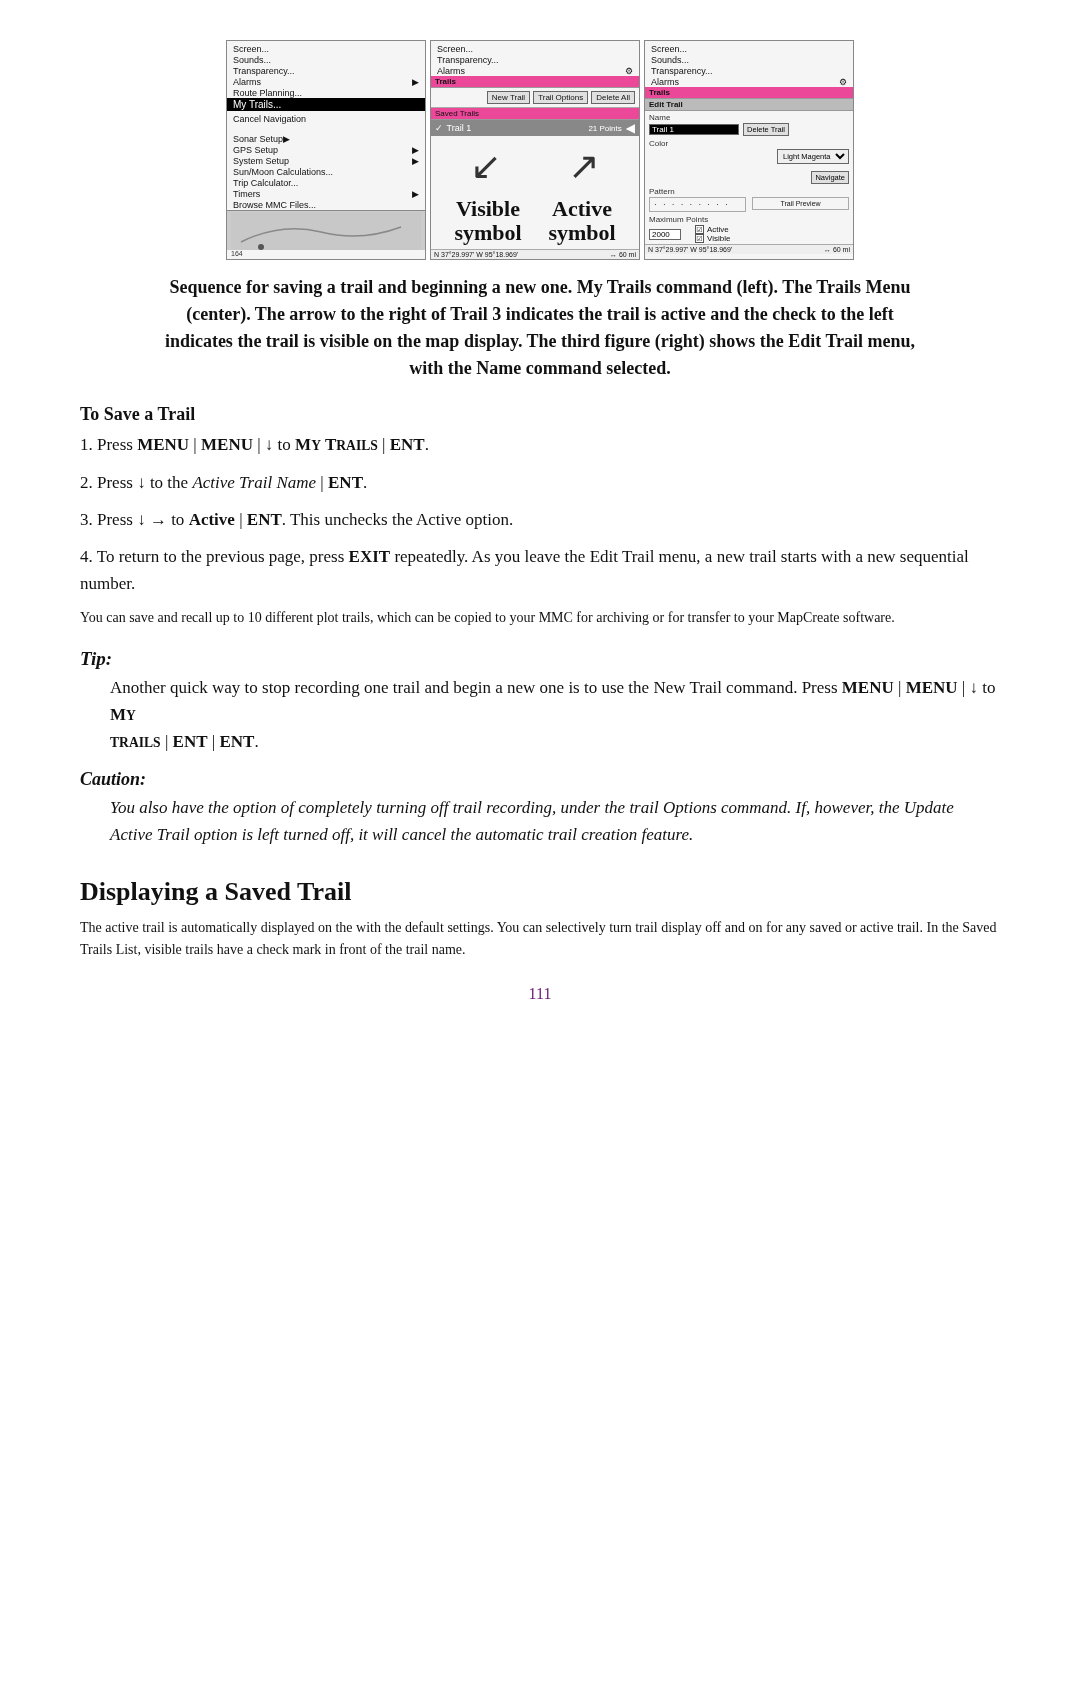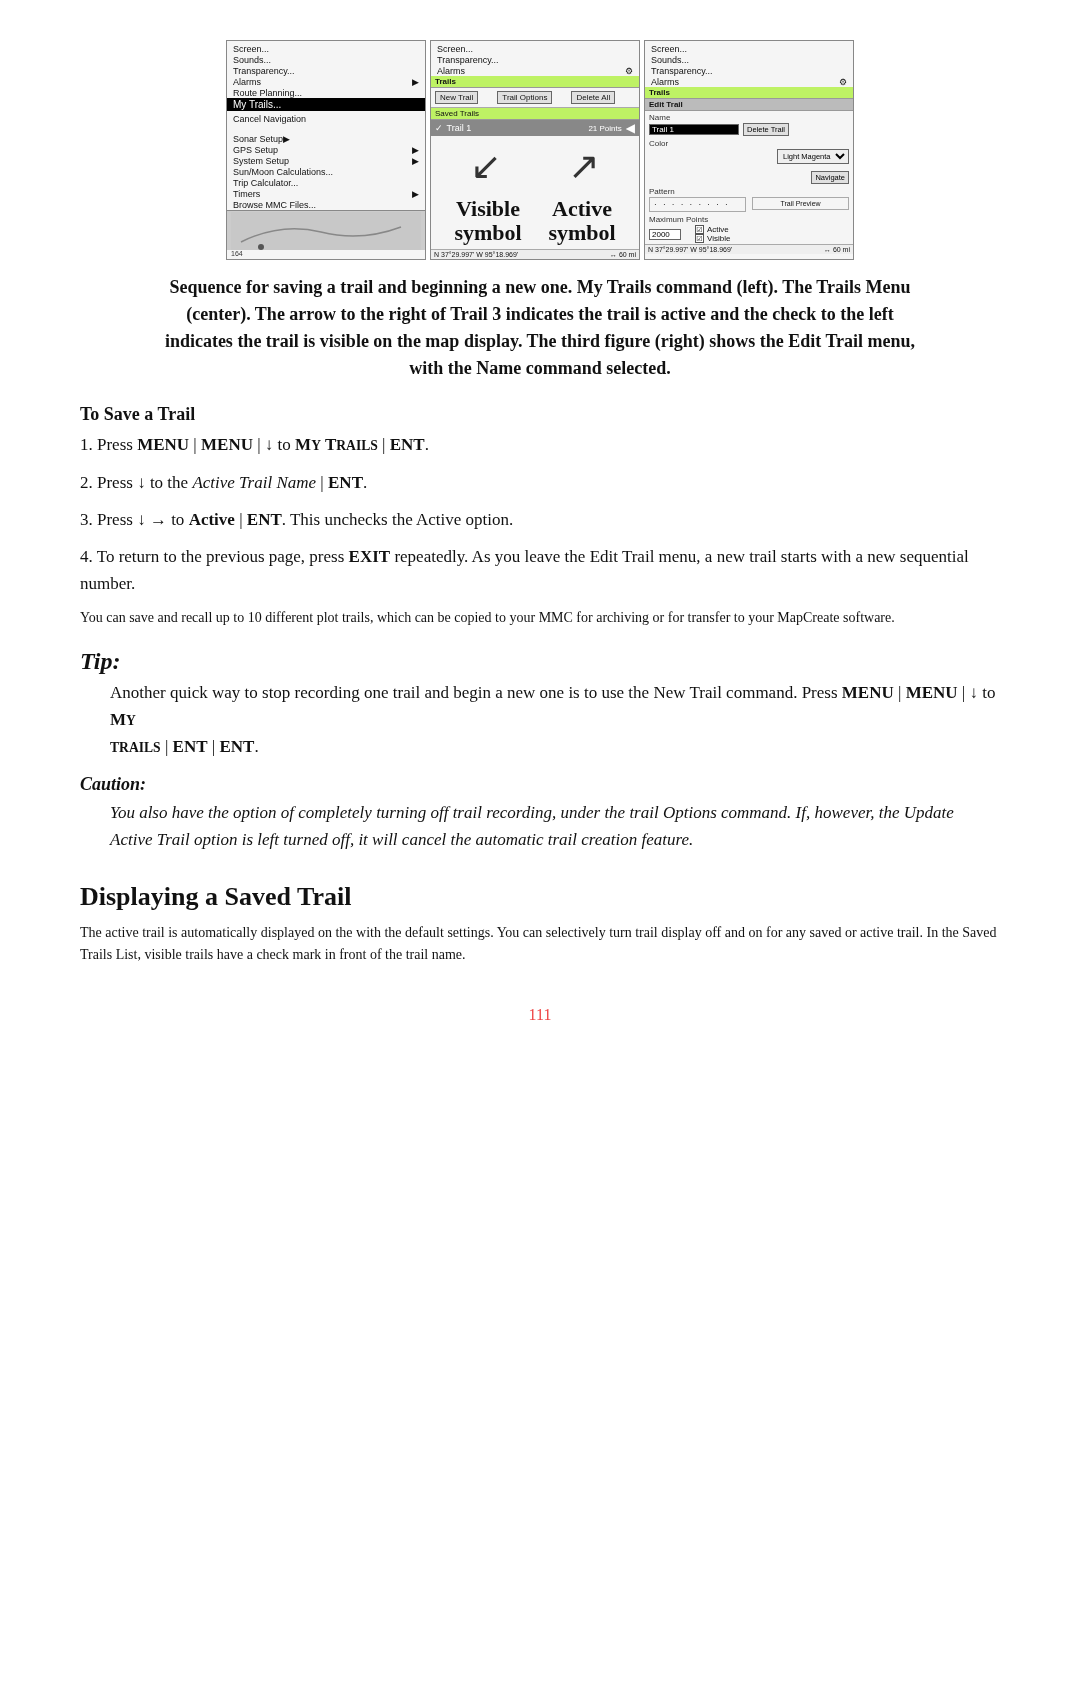--- a/index.html
+++ b/index.html
@@ -27,23 +27,24 @@
     .screen-menu-item {
       padding: 1px 6px;
       white-space: nowrap;
     }
     .screen-menu-item.highlighted {
       background: #000;
       color: #fff;
     }
     .trails-buttons {
       display: flex;
-      gap: 19px;
+      gap: 3px;
       padding: 3px 4px;
       border-bottom: 1px solid #aaa;
+      justify-content: flex-end;
     }
     .trails-btn {
       border: 1px solid #666;
       background: #e0e0e0;
       font-size: 8px;
       padding: 1px 4px;
       cursor: pointer;
     }
     .trail-row {
       display: flex;
@@ -146,21 +147,21 @@
       line-height: 1.6;
     }
 
     .kbd { font-weight: bold; }
 
     
     .tip-block {
       margin: 18px 0 14px;
     }
     .tip-heading {
-      font-size: 24px;
+      font-size: 19px;
       font-style: italic;
       font-weight: bold;
       margin-bottom: 4px;
     }
     .tip-text {
       margin-left: 30px;
       font-size: 17px;
       line-height: 1.6;
     }
 
@@ -177,22 +178,22 @@
       margin-left: 30px;
       font-style: italic;
       font-size: 17px;
       line-height: 1.6;
     }
 
     
     .page-number {
       text-align: center;
       font-size: 16px;
-      margin-top: 40px;
-      color: #ef4444;
+      margin-top: 24px;
+      color: #701a75;
     }
 
     
     .screens-wrapper {
       display: flex;
       justify-content: center;
       gap: 4px;
       margin-bottom: 6px;
     }
     .screen-left { width: 200px; }
@@ -204,21 +205,21 @@
       background: #eee;
       border-top: 1px solid #aaa;
       padding: 1px 3px;
       display: flex;
       justify-content: space-between;
     }
 
     .trails-section-label {
       font-size: 8px;
       font-weight: bold;
-      background: #bef264;
+      background: #ec4899;
       padding: 1px 4px;
       border-bottom: 1px solid #999;
     }
 
     .edit-trail-section-label {
       font-size: 8px;
       font-weight: bold;
       background: #bbb;
       padding: 1px 4px;
       border-bottom: 1px solid #999;

